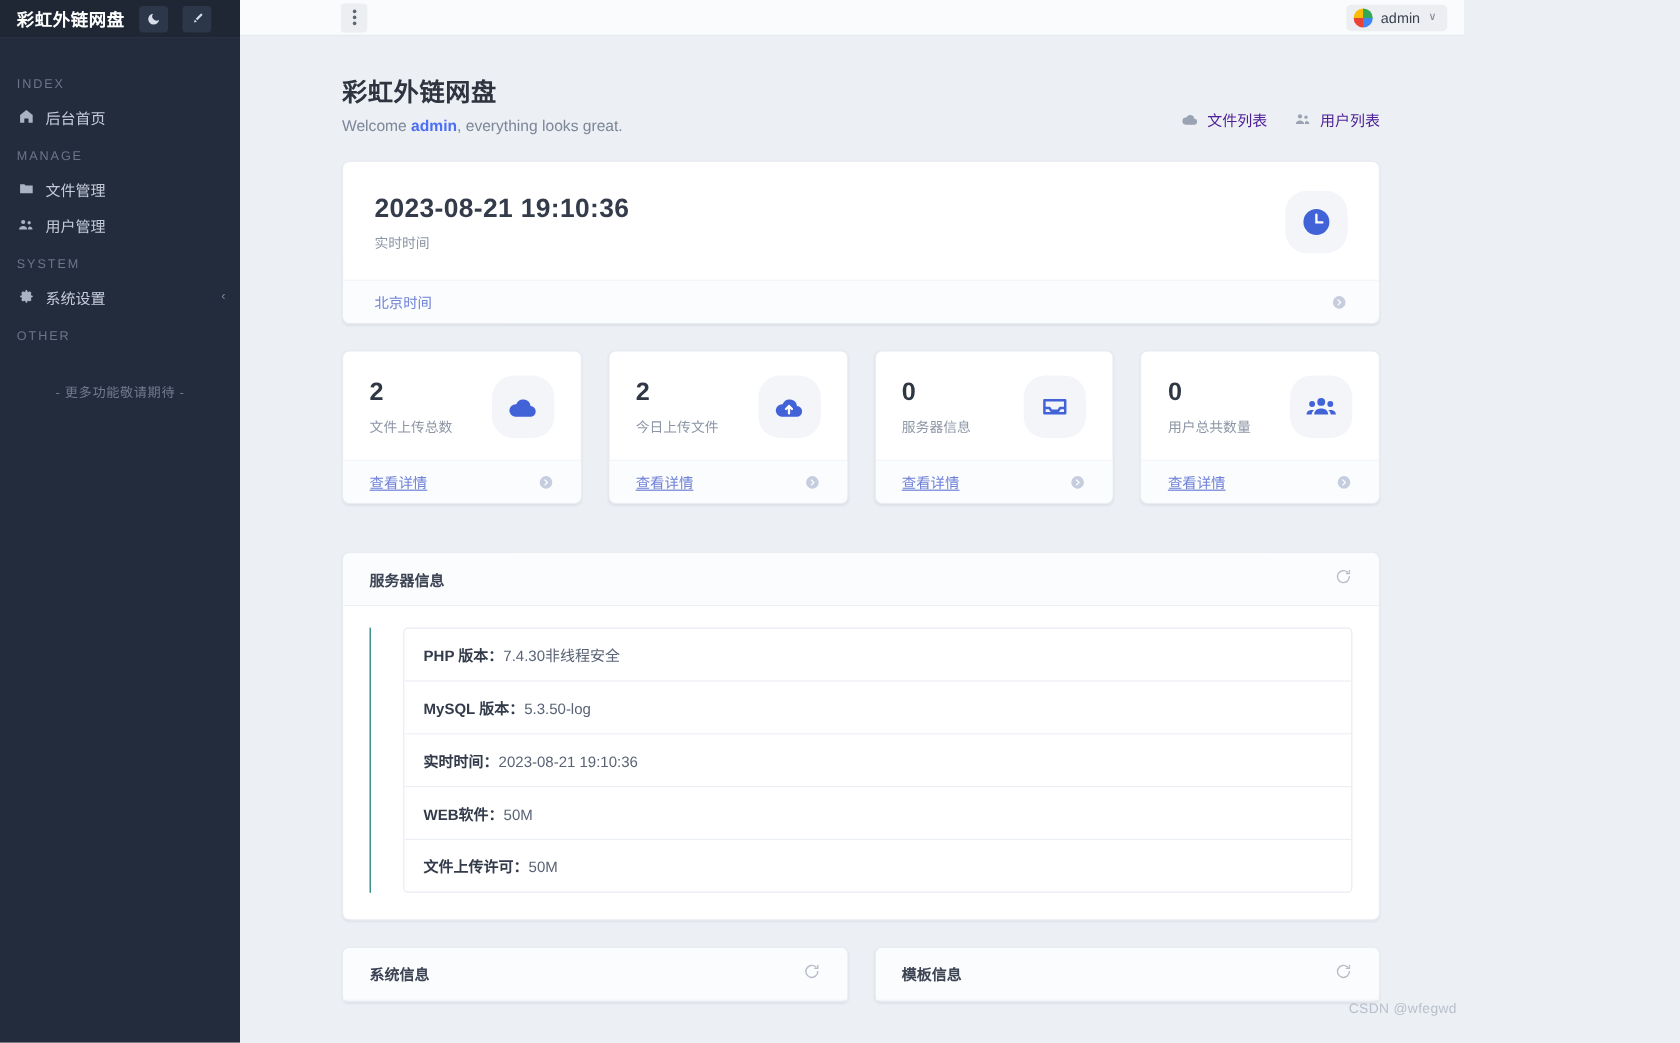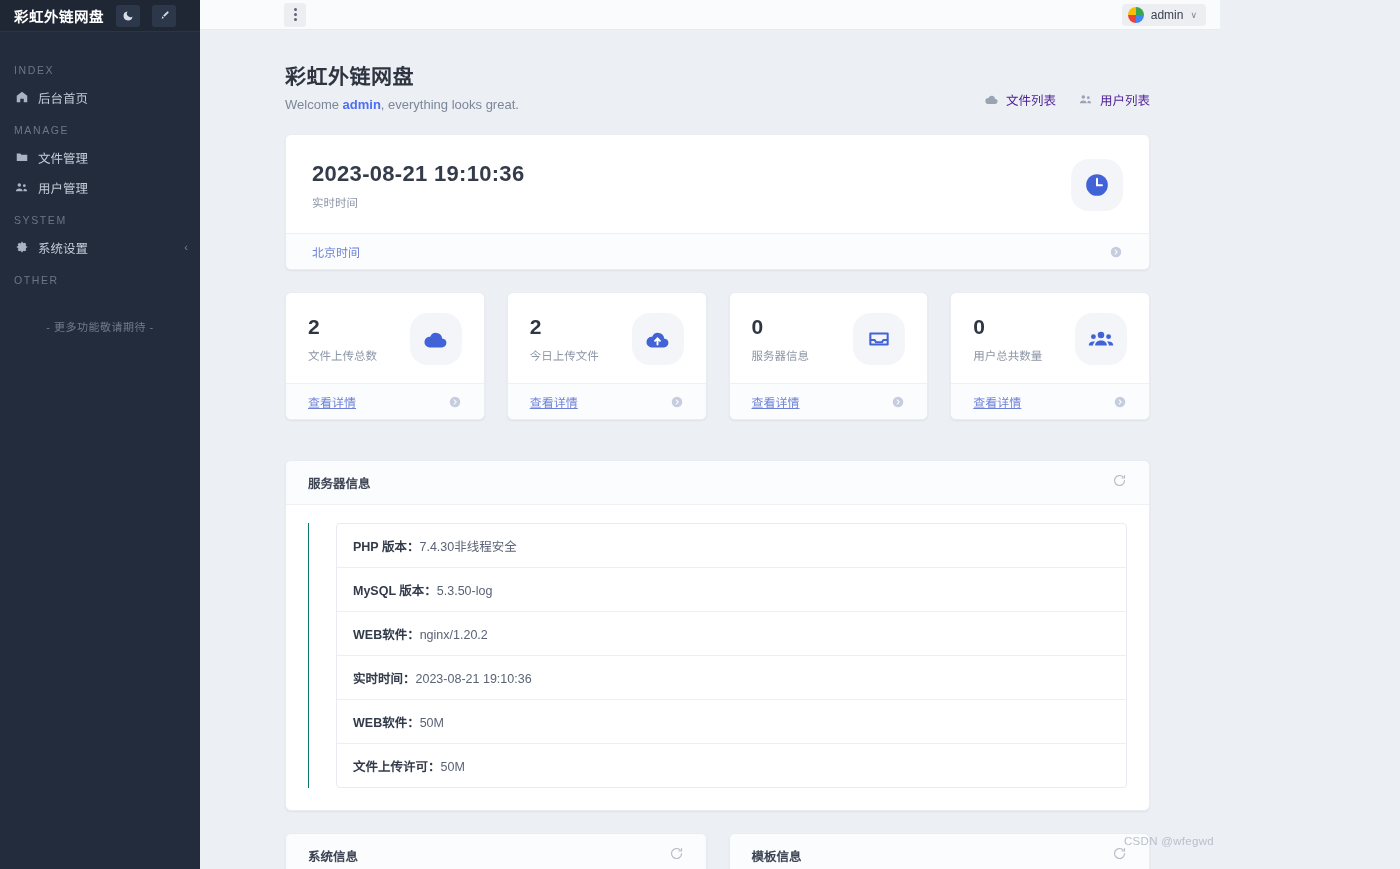--- a/index.html
+++ b/index.html
@@ -425,23 +425,20 @@
         <div class="panel-body">
           <div class="info-wrap">
             <div class="info-list">
               <div class="info-row">
                 <b>PHP 版本：</b><span>7.4.30非线程安全</span>
               </div>
               <div class="info-row">
                 <b>MySQL 版本：</b><span>5.3.50-log</span>
               </div>
               <div class="info-row">
-                <b>WEB软件：</b><span>nginx/1.20.2</span>
-              </div>
-              <div class="info-row">
                 <b>实时时间：</b><span>2023-08-21 19:10:36</span>
               </div>
               <div class="info-row">
                 <b>WEB软件：</b><span>50M</span>
               </div>
               <div class="info-row">
                 <b>文件上传许可：</b><span>50M</span>
               </div>
             </div>
           </div>

